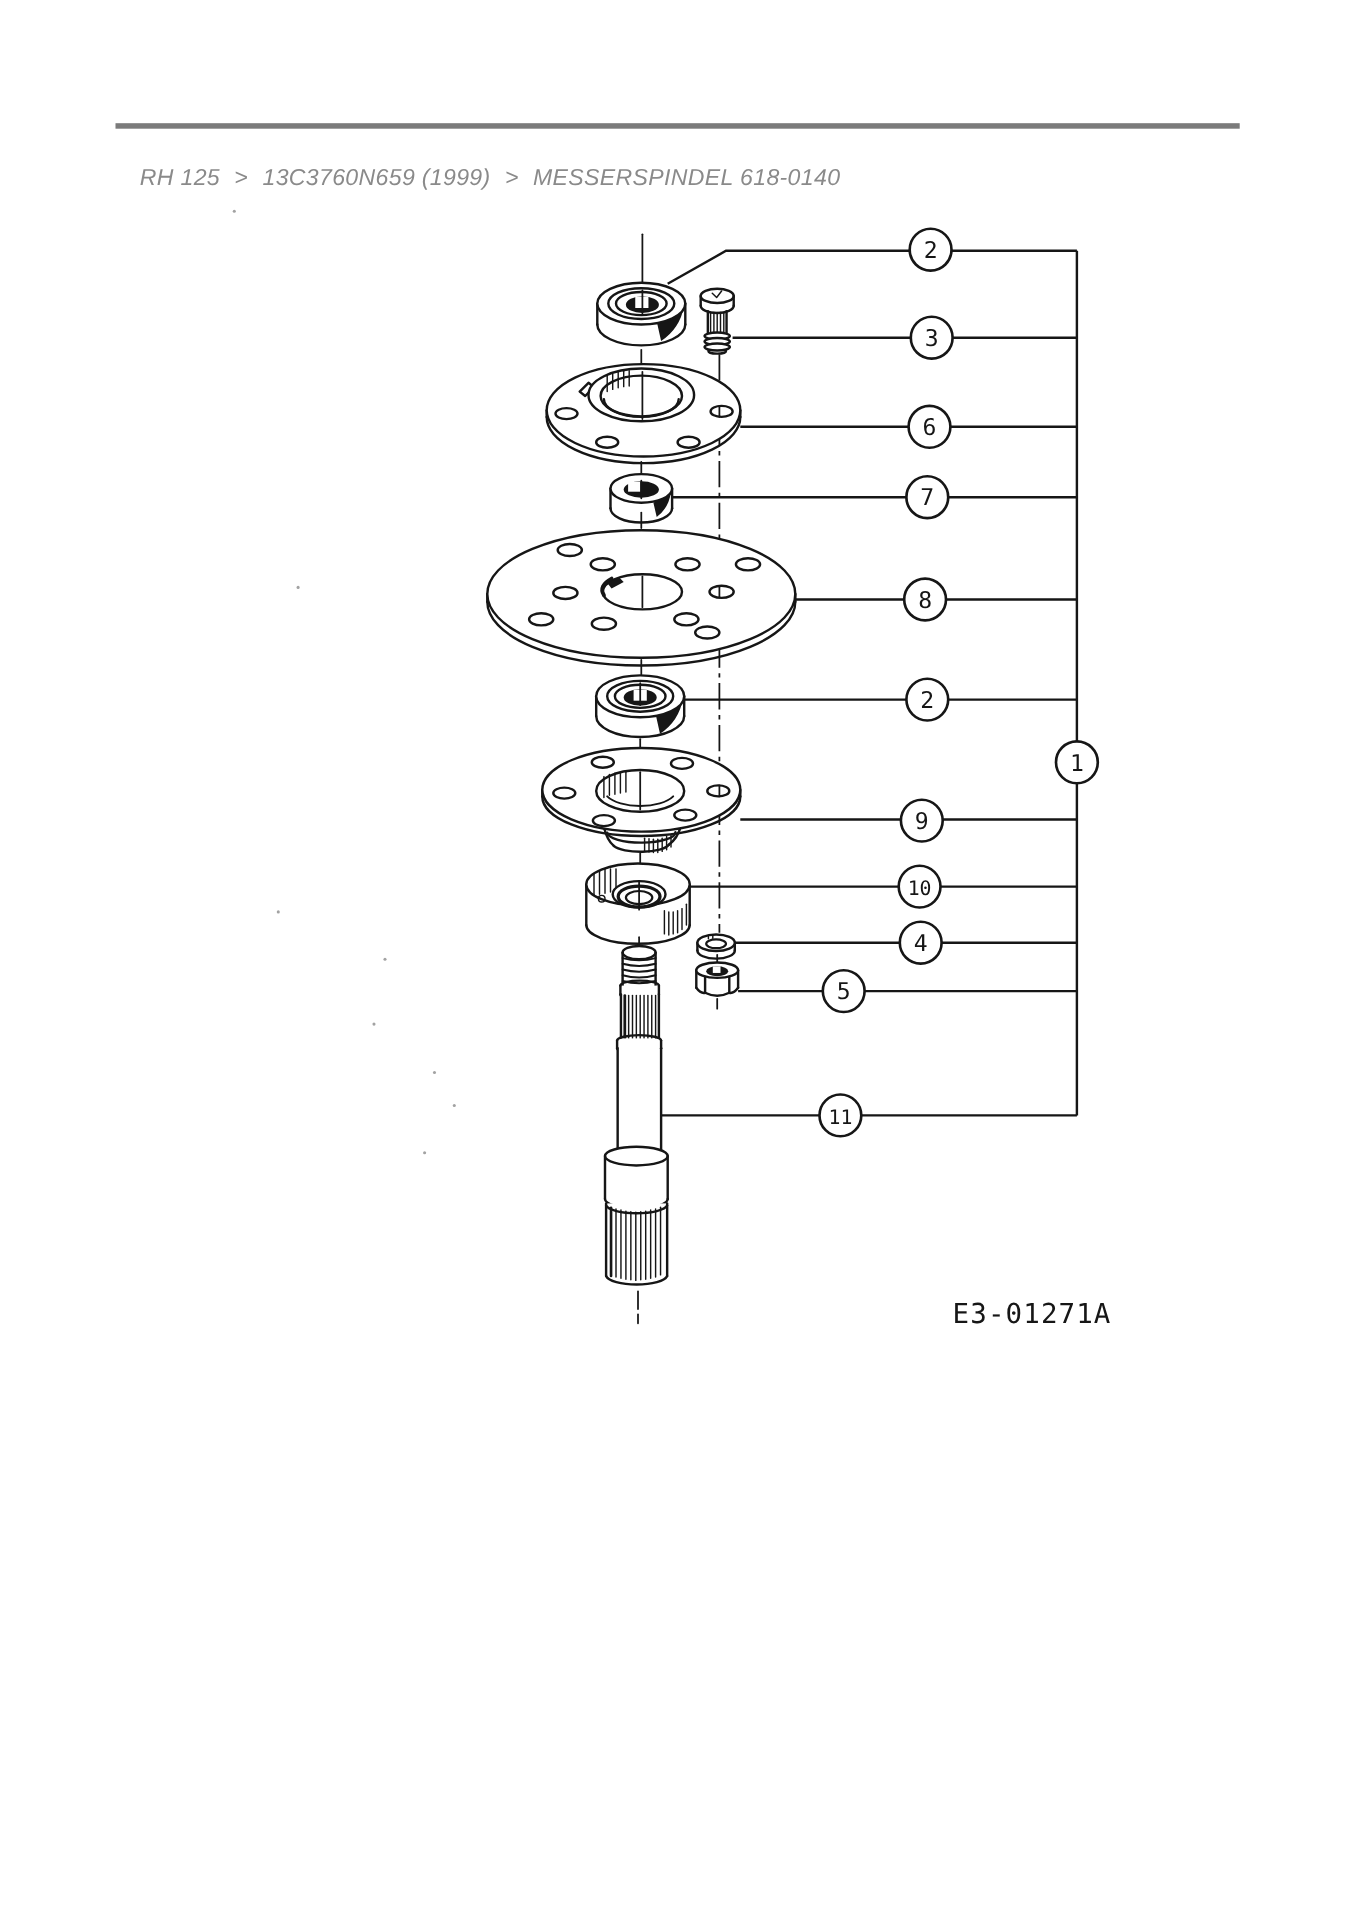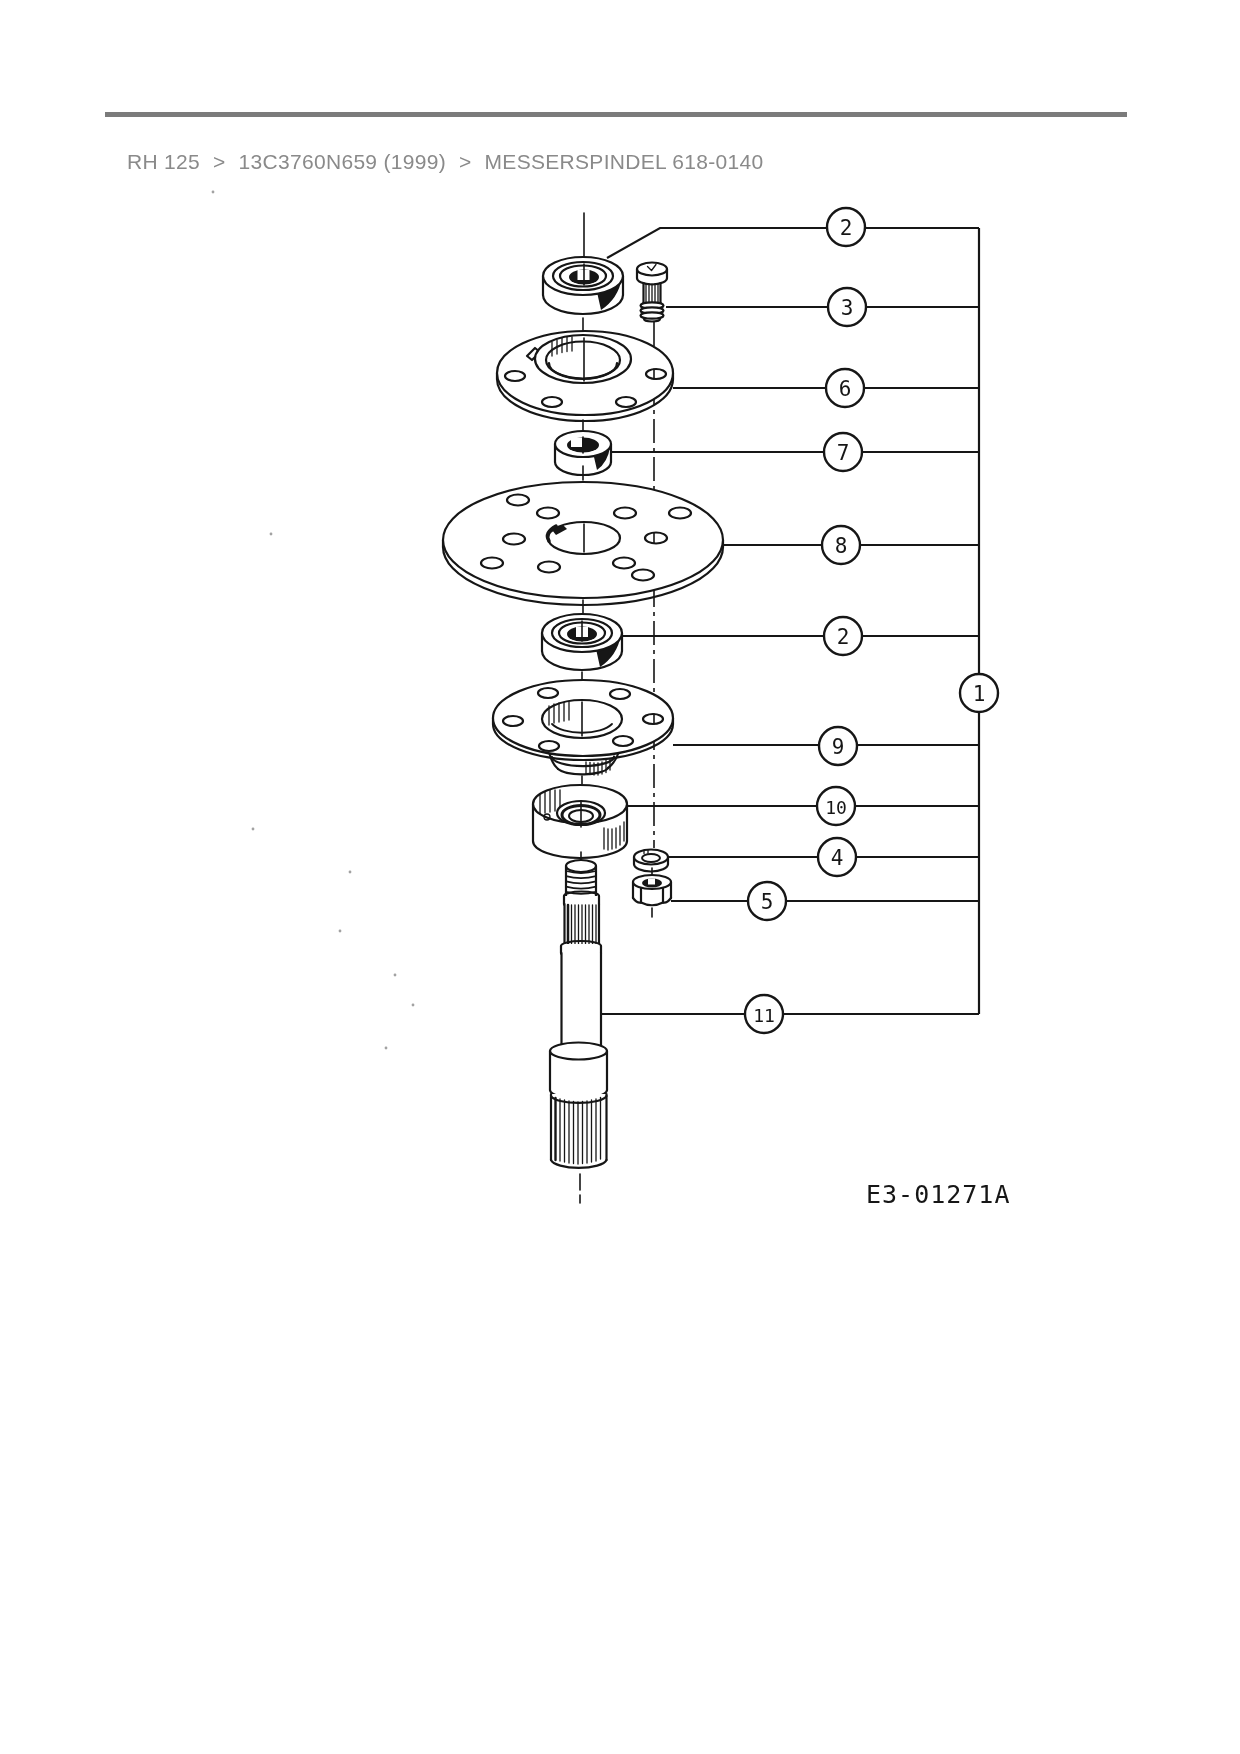--- a/index.html
+++ b/index.html
@@ -1,21 +1,21 @@
 <!DOCTYPE html>
 <html><head>
 <meta charset="utf-8">
 <title>MESSERSPINDEL 618-0140</title>
 <style>
   html,body{margin:0;padding:0;background:#fff;}
   #page{position:relative;width:1240px;height:1754px;background:#ffffff;overflow:hidden;
         font-family:"Liberation Sans", sans-serif;}
   #rule{position:absolute;left:105px;top:112px;width:1022px;height:5px;background:#7b7b7b;}
   #breadcrumb{position:absolute;left:127px;top:150px;font-size:21px;color:#8a8a8a;
-              letter-spacing:.3px;white-space:nowrap;}
+              letter-spacing:.3px;white-space:nowrap;font-style:italic;}
   #breadcrumb .sep{margin:0 13px;color:#8a8a8a;}
   #diagram-svg{position:absolute;left:0;top:0;}
   
   .ln, .f, .dk, .thin, .ol{stroke:#161616;stroke-width:2.2;fill:none;
       stroke-linecap:round;stroke-linejoin:round;}
   .f{fill:#ffffff;}                 
   .dk{fill:#161616;stroke:none;}    
   .thin{stroke-width:1.3;}
   .ol{stroke-width:1.6;}            
   .leader{stroke:#161616;stroke-width:2.2;fill:none;}

